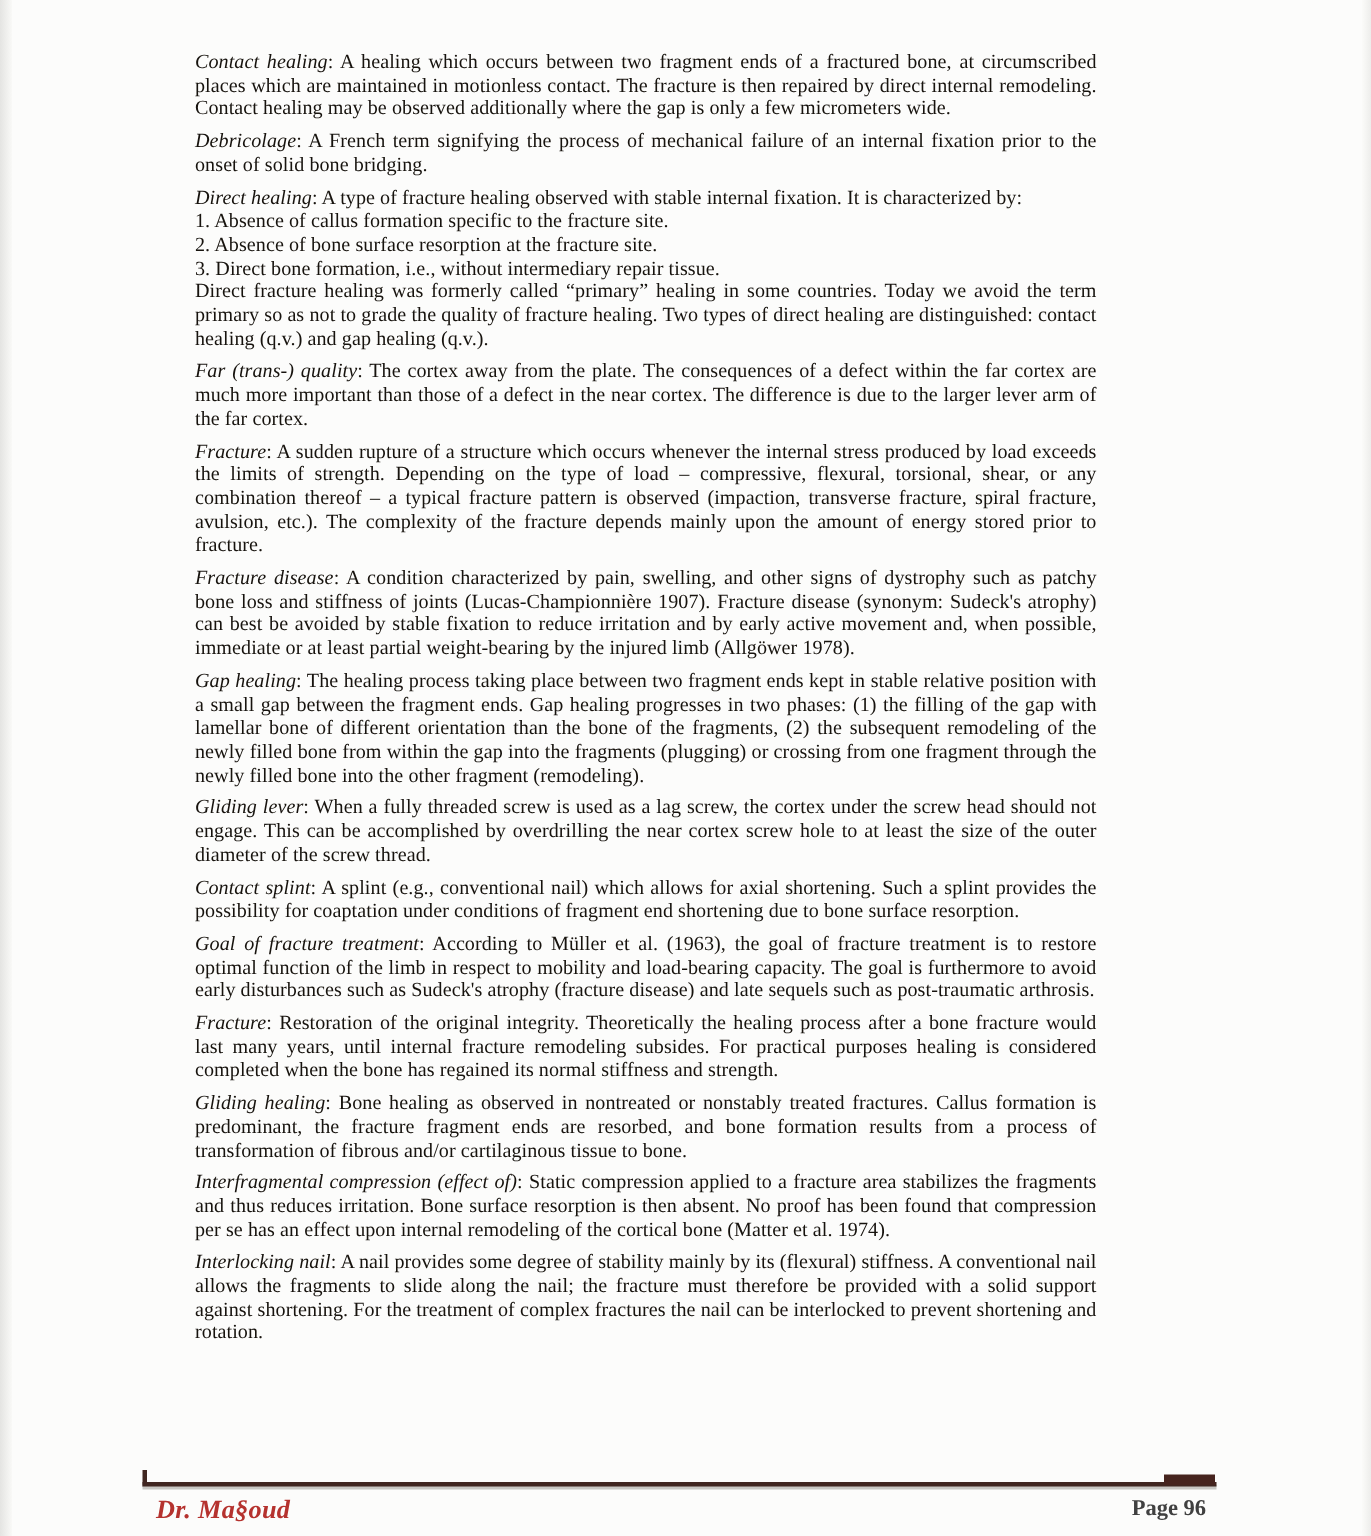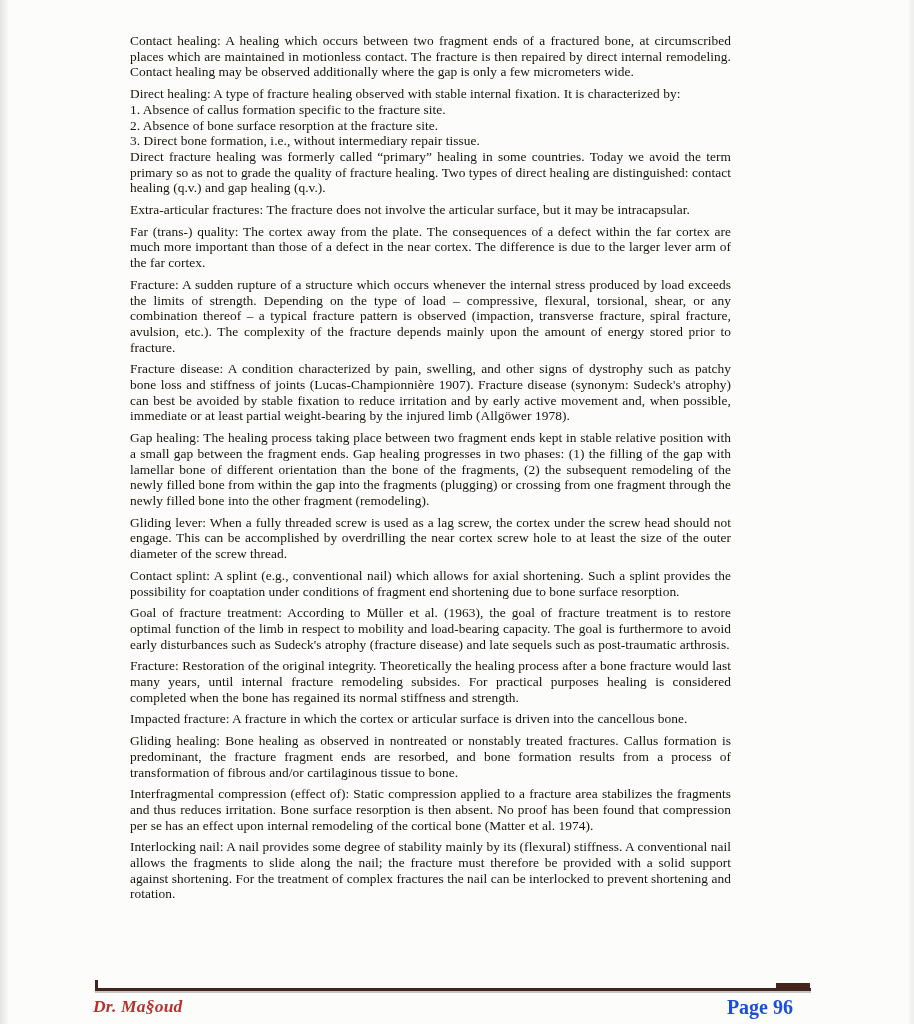--- a/index.html
+++ b/index.html
@@ -21,83 +21,82 @@
   }
   .content{
     position:absolute;
     left:130px;top:33px;width:601px;
     text-align:justify;
     font-size:13.4px;
     line-height:15.7px;
     letter-spacing:0.05px;
   }
   .entry{margin:0 0 6px 0;}
-  .term{}
+  .term{font-style:italic;}
   .sep{font-style:normal;}
   
   .rule{
     position:absolute;left:95px;top:988px;width:716px;height:3px;
     background:#402620;
     box-shadow:0 2px 0 #c8c7c3;
   }
   .rule-tick{
     position:absolute;left:95px;top:980px;width:3px;height:11px;
     background:#402620;
   }
   .rule-block{
     position:absolute;left:776px;top:983px;width:34px;height:7px;
     background:#46241e;
   }
   .footer-row{
-    position:absolute;left:93px;top:996px;width:700px;
-    display:flex;justify-content:space-between;align-items:flex-start;
+    position:absolute;left:104px;top:996px;width:700px;
+    display:flex;justify-content:space-between;align-items:center;
   }
   .author{
     font-weight:bold;font-style:italic;
     font-size:17.5px;color:#b5322e;
     letter-spacing:0.2px;
   }
   .pagenum{
     font-weight:bold;
-    font-size:20px;color:#1d4ed8;
+    font-size:15px;color:#404040;
   }
 </style>
 </head>
 <body>
 
 <div class="page">
   <div class="edge-left"></div>
   <div class="edge-right"></div>
 
   <main class="content">
     <div id="entries">
     <p class="entry"><span class="term">Contact healing</span><span class="sep">: </span><span class="body">A healing which occurs between two fragment ends of a fractured bone, at circumscribed places which are maintained in motionless contact. The fracture is then repaired by direct internal remodeling. Contact healing may be observed additionally where the gap is only a few micrometers wide.</span></p>
 
+    <p class="entry"><span class="term">Debricolage</span><span class="sep">: </span><span class="body">A French term signifying the process of mechanical failure of an internal fixation prior to the onset of solid bone bridging.</span></p>
 
     <p class="entry"><span class="term">Direct healing</span><span class="sep">: </span><span class="body">A type of fracture healing observed with stable internal fixation. It is characterized by:<br>1. Absence of callus formation specific to the fracture site.<br>2. Absence of bone surface resorption at the fracture site.<br>3. Direct bone formation, i.e., without intermediary repair tissue.<br>Direct fracture healing was formerly called “primary” healing in some countries. Today we avoid the term primary so as not to grade the quality of fracture healing. Two types of direct healing are distinguished: contact healing (q.v.) and gap healing (q.v.).</span></p>
 
-    <p class="entry"><span class="term">Extra-articular fractures</span><span class="sep">: </span><span class="body">The fracture does not involve the articular surface, but it may be intracapsular.</span></p>
 
     <p class="entry"><span class="term">Far (trans-) quality</span><span class="sep">: </span><span class="body">The cortex away from the plate. The consequences of a defect within the far cortex are much more important than those of a defect in the near cortex. The difference is due to the larger lever arm of the far cortex.</span></p>
 
     <p class="entry"><span class="term">Fracture</span><span class="sep">: </span><span class="body">A sudden rupture of a structure which occurs whenever the internal stress produced by load exceeds the limits of strength. Depending on the type of load – compressive, flexural, torsional, shear, or any combination thereof – a typical fracture pattern is observed (impaction, transverse fracture, spiral fracture, avulsion, etc.). The complexity of the fracture depends mainly upon the amount of energy stored prior to fracture.</span></p>
 
     <p class="entry"><span class="term">Fracture disease</span><span class="sep">: </span><span class="body">A condition characterized by pain, swelling, and other signs of dystrophy such as patchy bone loss and stiffness of joints (Lucas-Championnière 1907). Fracture disease (synonym: Sudeck's atrophy) can best be avoided by stable fixation to reduce irritation and by early active movement and, when possible, immediate or at least partial weight-bearing by the injured limb (Allgöwer 1978).</span></p>
 
     <p class="entry"><span class="term">Gap healing</span><span class="sep">: </span><span class="body">The healing process taking place between two fragment ends kept in stable relative position with a small gap between the fragment ends. Gap healing progresses in two phases: (1) the filling of the gap with lamellar bone of different orientation than the bone of the fragments, (2) the subsequent remodeling of the newly filled bone from within the gap into the fragments (plugging) or crossing from one fragment through the newly filled bone into the other fragment (remodeling).</span></p>
 
     <p class="entry"><span class="term">Gliding lever</span><span class="sep">: </span><span class="body">When a fully threaded screw is used as a lag screw, the cortex under the screw head should not engage. This can be accomplished by overdrilling the near cortex screw hole to at least the size of the outer diameter of the screw thread.</span></p>
 
     <p class="entry"><span class="term">Contact splint</span><span class="sep">: </span><span class="body">A splint (e.g., conventional nail) which allows for axial shortening. Such a splint provides the possibility for coaptation under conditions of fragment end shortening due to bone surface resorption.</span></p>
 
     <p class="entry"><span class="term">Goal of fracture treatment</span><span class="sep">: </span><span class="body">According to Müller et al. (1963), the goal of fracture treatment is to restore optimal function of the limb in respect to mobility and load-bearing capacity. The goal is furthermore to avoid early disturbances such as Sudeck's atrophy (fracture disease) and late sequels such as post-traumatic arthrosis.</span></p>
 
     <p class="entry"><span class="term">Fracture</span><span class="sep">: </span><span class="body">Restoration of the original integrity. Theoretically the healing process after a bone fracture would last many years, until internal fracture remodeling subsides. For practical purposes healing is considered completed when the bone has regained its normal stiffness and strength.</span></p>
 
-    <p class="entry"><span class="term">Impacted fracture</span><span class="sep">: </span><span class="body">A fracture in which the cortex or articular surface is driven into the cancellous bone.</span></p>
 
     <p class="entry"><span class="term">Gliding healing</span><span class="sep">: </span><span class="body">Bone healing as observed in nontreated or nonstably treated fractures. Callus formation is predominant, the fracture fragment ends are resorbed, and bone formation results from a process of transformation of fibrous and/or cartilaginous tissue to bone.</span></p>
 
     <p class="entry"><span class="term">Interfragmental compression (effect of)</span><span class="sep">: </span><span class="body">Static compression applied to a fracture area stabilizes the fragments and thus reduces irritation. Bone surface resorption is then absent. No proof has been found that compression per se has an effect upon internal remodeling of the cortical bone (Matter et al. 1974).</span></p>
 
     <p class="entry"><span class="term">Interlocking nail</span><span class="sep">: </span><span class="body">A nail provides some degree of stability mainly by its (flexural) stiffness. A conventional nail allows the fragments to slide along the nail; the fracture must therefore be provided with a solid support against shortening. For the treatment of complex fractures the nail can be interlocked to prevent shortening and rotation.</span></p>
   </div>
   </main>
 
   <footer>

